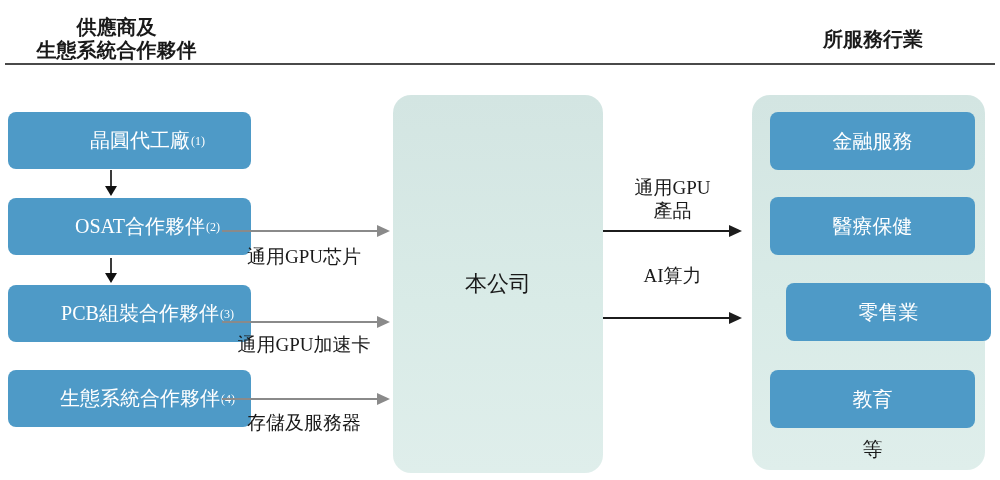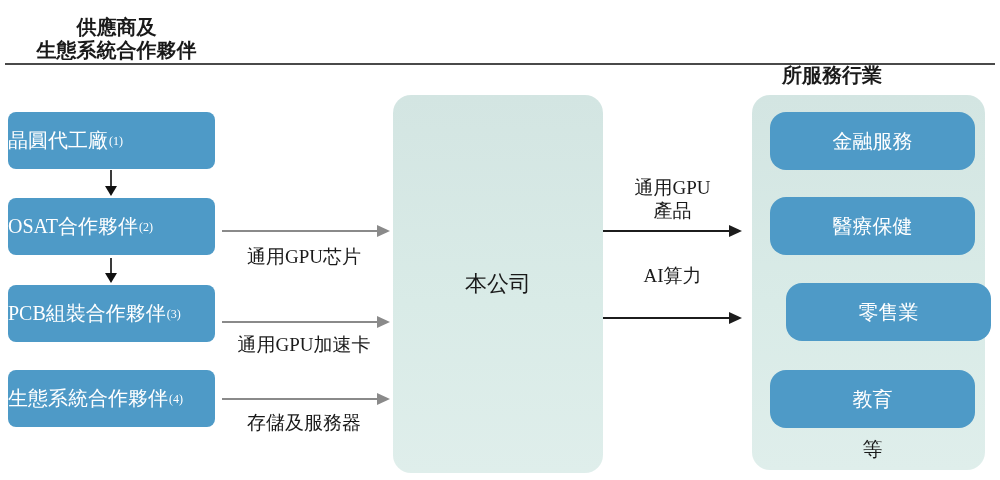--- a/index.html
+++ b/index.html
@@ -6,28 +6,29 @@
   body{
     width:1000px;height:480px;background:#ffffff;position:relative;
     font-family:"Liberation Serif","DejaVu Serif",serif;color:#1a1a1a;
     overflow:hidden;
   }
   .abs{position:absolute;}
 
   
   .hdr{font-weight:bold;font-size:20px;line-height:23px;text-align:center;}
   .hdr-left{left:14px;top:16px;width:205px;}
-  .hdr-right{left:732px;top:28px;width:200px;margin-top:36px;}
+  .hdr-right{left:773px;top:28px;width:200px;}
   .rule{left:5px;top:63px;width:990px;height:2px;background:#4a4a4a;}
 
   
   .sbox{
     left:8px;width:207px;height:57px;background:#4e9ac7;border-radius:8px;
-    color:#ffffff;font-size:20px;display:flex;align-items:center;justify-content:flex-start;
+    color:#ffffff;font-size:20px;display:flex;align-items:center;justify-content:center;
     text-align:center;
+    padding-left:36px;
   }
   .sbox sup{font-size:12px;line-height:0;margin-left:1px;}
   .sb1{top:112px;} .sb2{top:198px;} .sb3{top:285px;} .sb4{top:370px;}
 
   
   .arrow-v{width:0;border-left:2px solid #3a3a3a;left:110px;}
   .arrow-v::after{
     content:"";position:absolute;left:-7px;bottom:-9px;width:0;height:0;
     border-top:10px solid #111111;border-left:6px solid transparent;border-right:6px solid transparent;
   }
@@ -57,21 +58,21 @@
     content:"";position:absolute;right:-13px;top:-7px;width:0;height:0;
     border-left:13px solid #1c1c1c;border-top:6px solid transparent;border-bottom:6px solid transparent;
   }
   .ab1{top:230px;} .ab2{top:317px;}
   .blabel{left:600px;width:145px;text-align:center;font-size:19px;line-height:23px;}
   .bl1{top:176px;} .bl2{top:264px;}
 
   
   .industries{left:752px;top:95px;width:233px;height:375px;}
   .ibox{
-    left:770px;width:205px;height:58px;background:#4e9ac7;border-radius:16px;
+    left:770px;width:205px;height:58px;background:#4e9ac7;border-radius:8px;
     color:#ffffff;font-size:20px;display:flex;align-items:center;justify-content:center;
   }
   .ib1{top:112px;} .ib2{top:197px;} .ib3{top:283px;margin-left:16px;} .ib4{top:370px;}
   .etc{left:770px;top:436px;width:205px;text-align:center;font-size:20px;}
 </style>
 </head>
 <body>
 
 <div class="abs hdr hdr-left">
   <div>供應商及</div>

